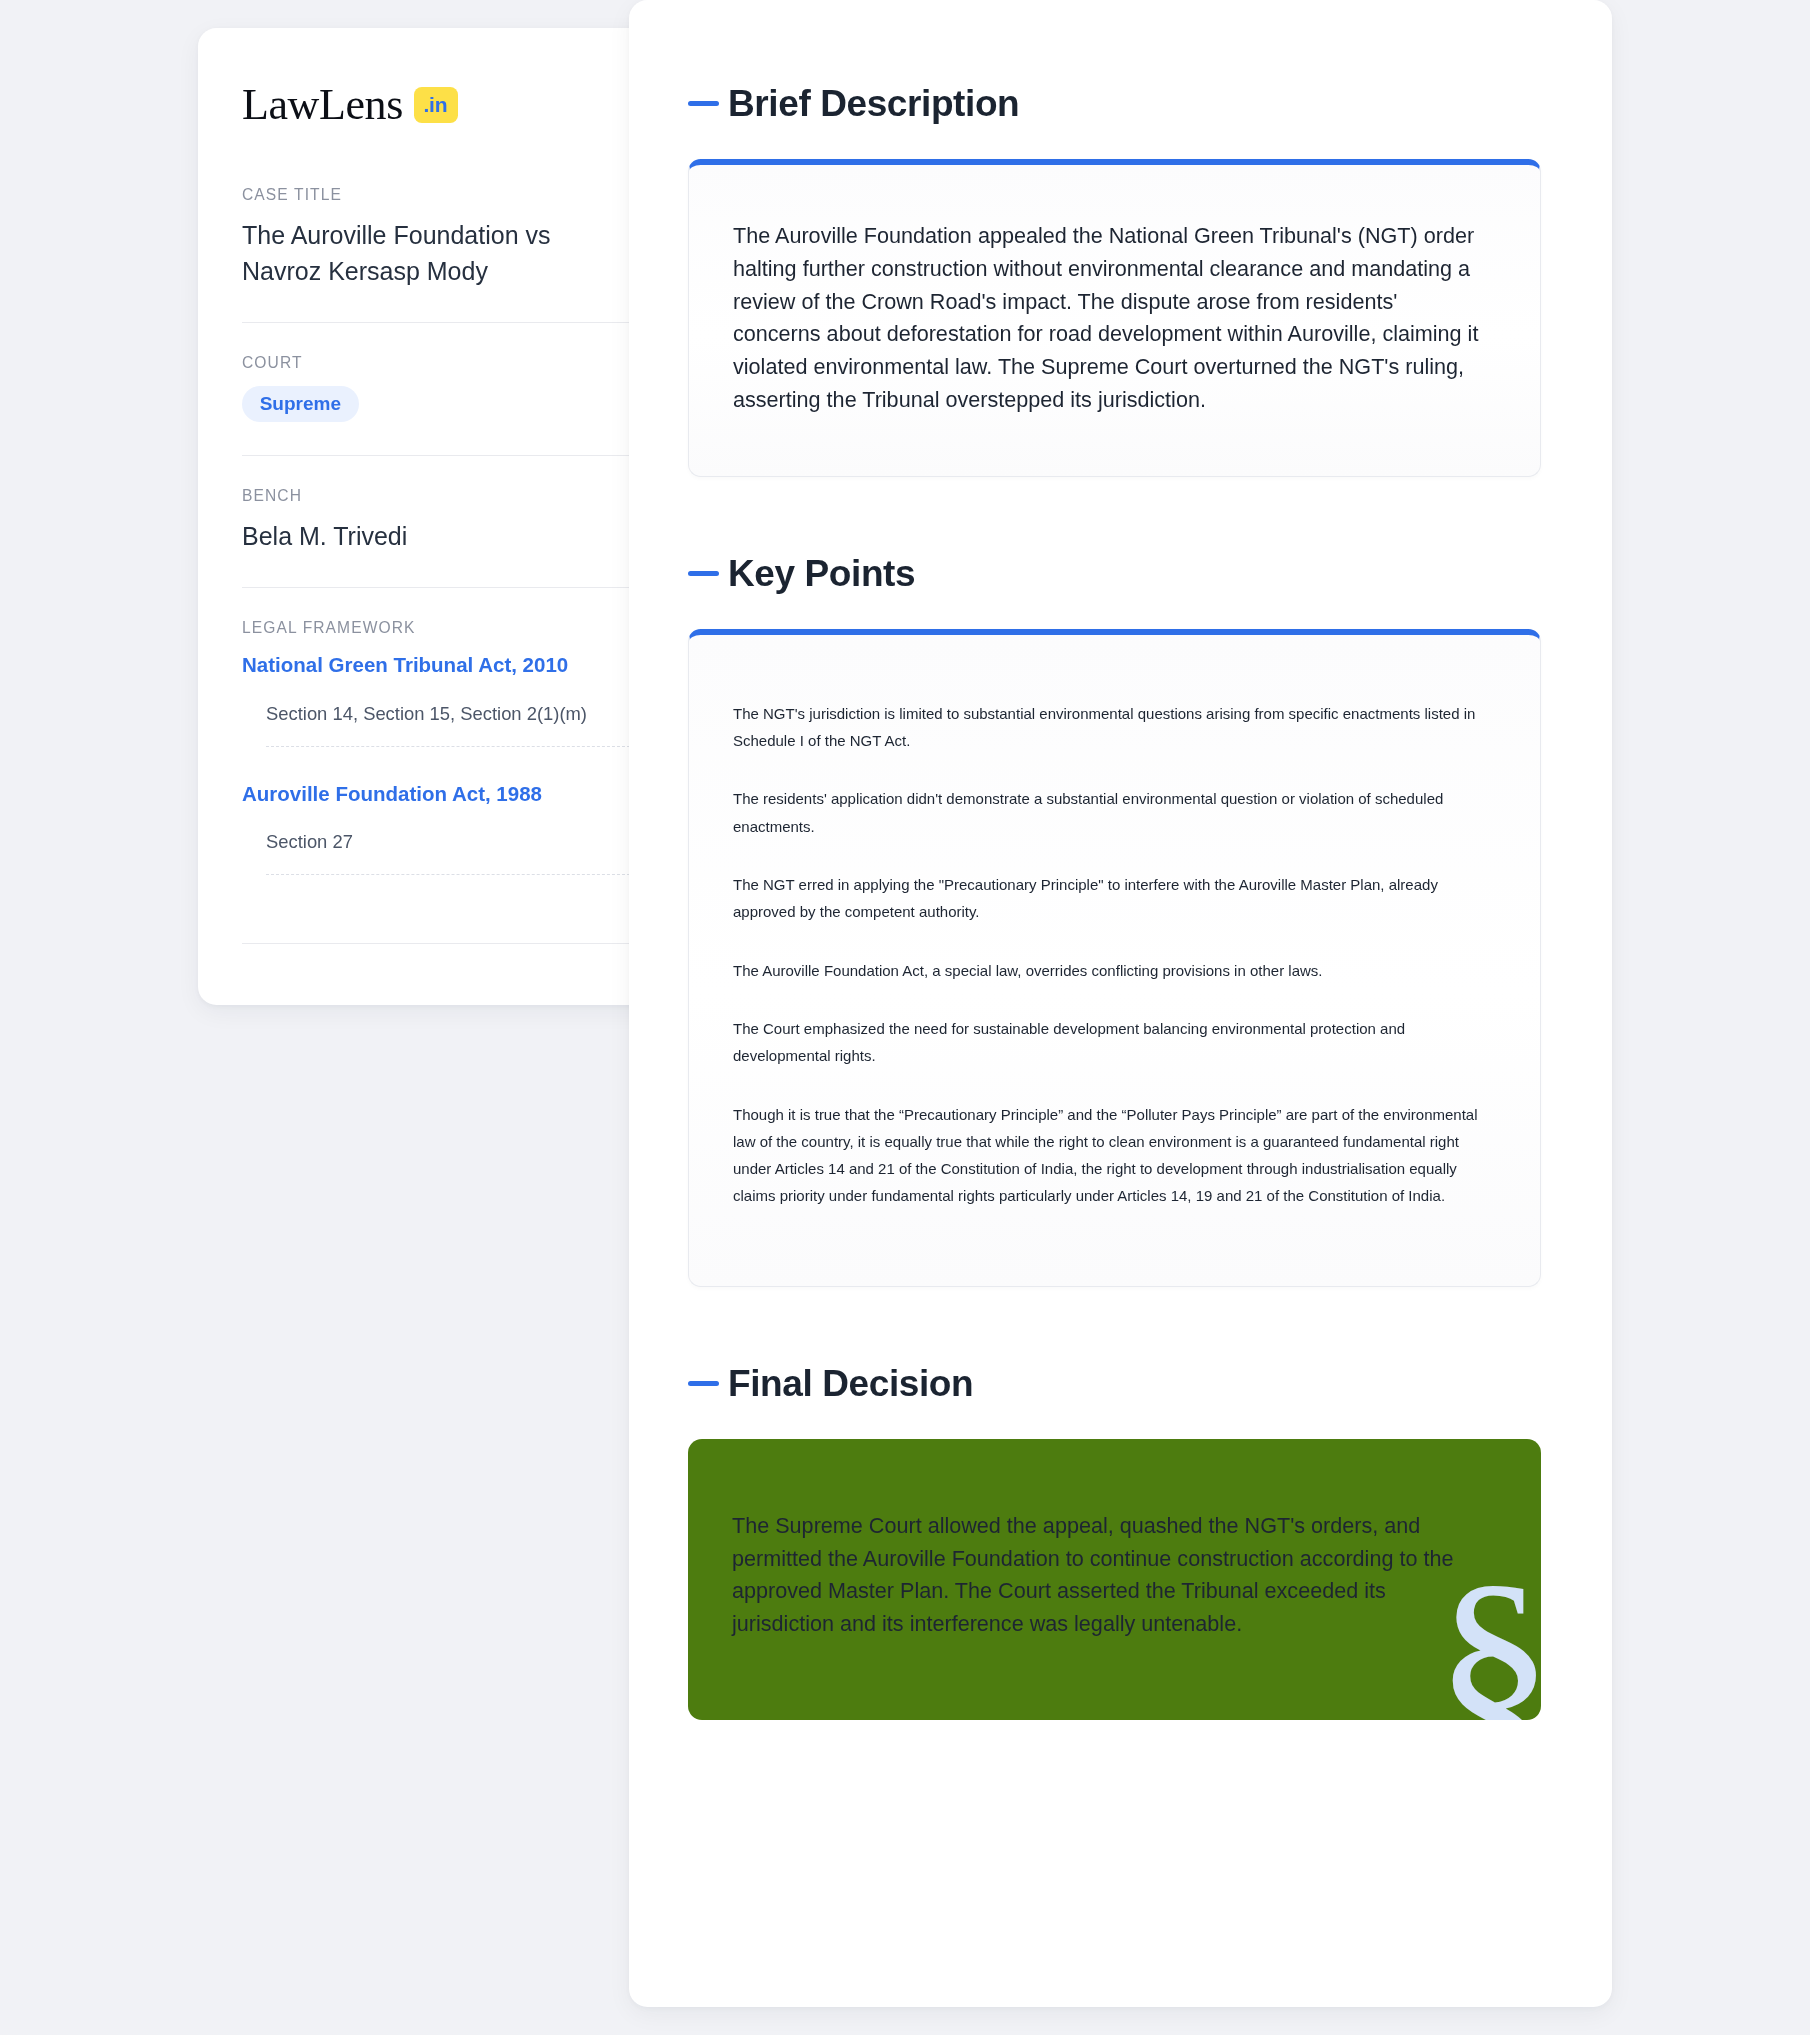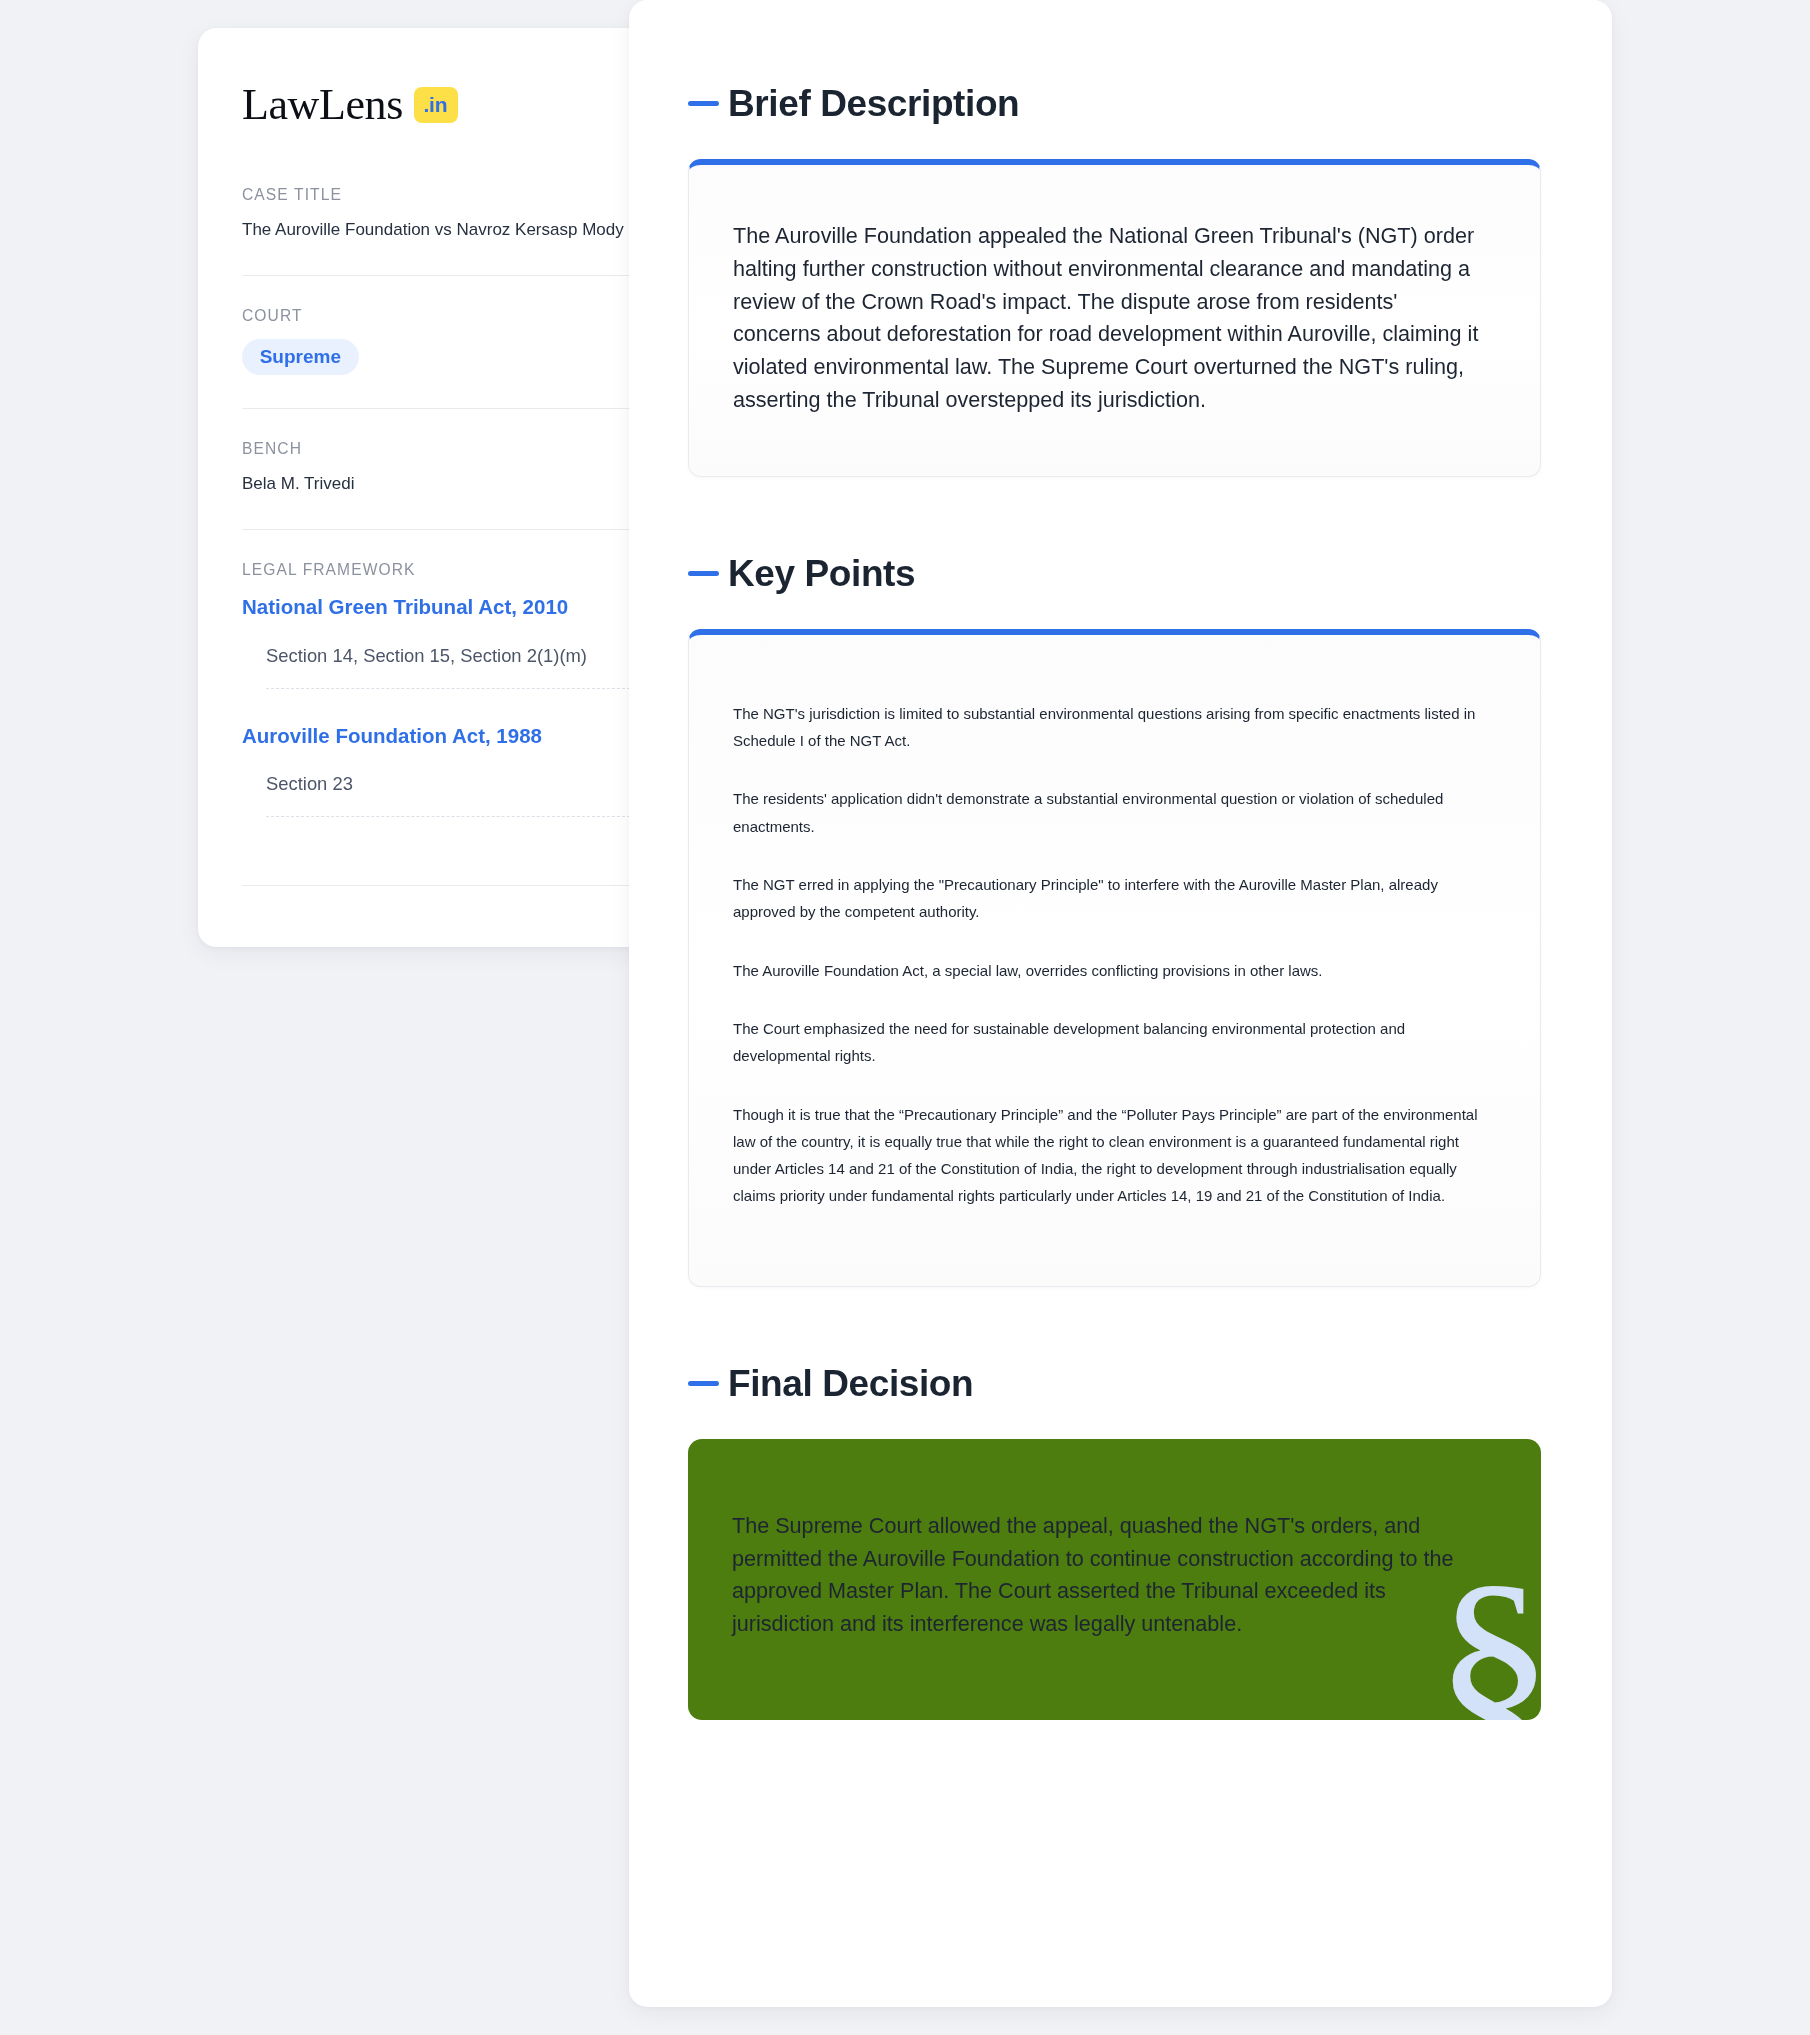--- a/index.html
+++ b/index.html
@@ -68,21 +68,21 @@
 
   .field-label {
     font-size: 15.6px;
     letter-spacing: 1.1px;
     color: #8b919f;
     text-transform: uppercase;
     margin-bottom: 14px;
     font-weight: 400;
   }
   .field-value {
-    font-size: 17px;
+    font-size: 25px;
     line-height: 1.42;
     color: #26303f;
   }
   .field-value.strong { font-weight: 700; color: #1d2633; }
 
   .badge {
     display: inline-block;
     background: #eaf1fe;
     color: #2f6fe8;
     font-size: 19px;
@@ -233,21 +233,21 @@
       <div class="field field-div">
         <div class="field-label">LEGAL FRAMEWORK</div>
 
         <div class="law-item">
           <div class="law-title">National Green Tribunal Act, 2010</div>
           <div class="law-sections">Section 14, Section 15, Section 2(1)(m)</div>
         </div>
 
         <div class="law-item">
           <div class="law-title">Auroville Foundation Act, 1988</div>
-          <div class="law-sections">Section 23</div>
+          <div class="law-sections">Section 27</div>
         </div>
       </div>
 
       <div class="sidebar-end"></div>
     </aside>
   </div>
 
   <main class="main">
 
     <div class="sec-head">

